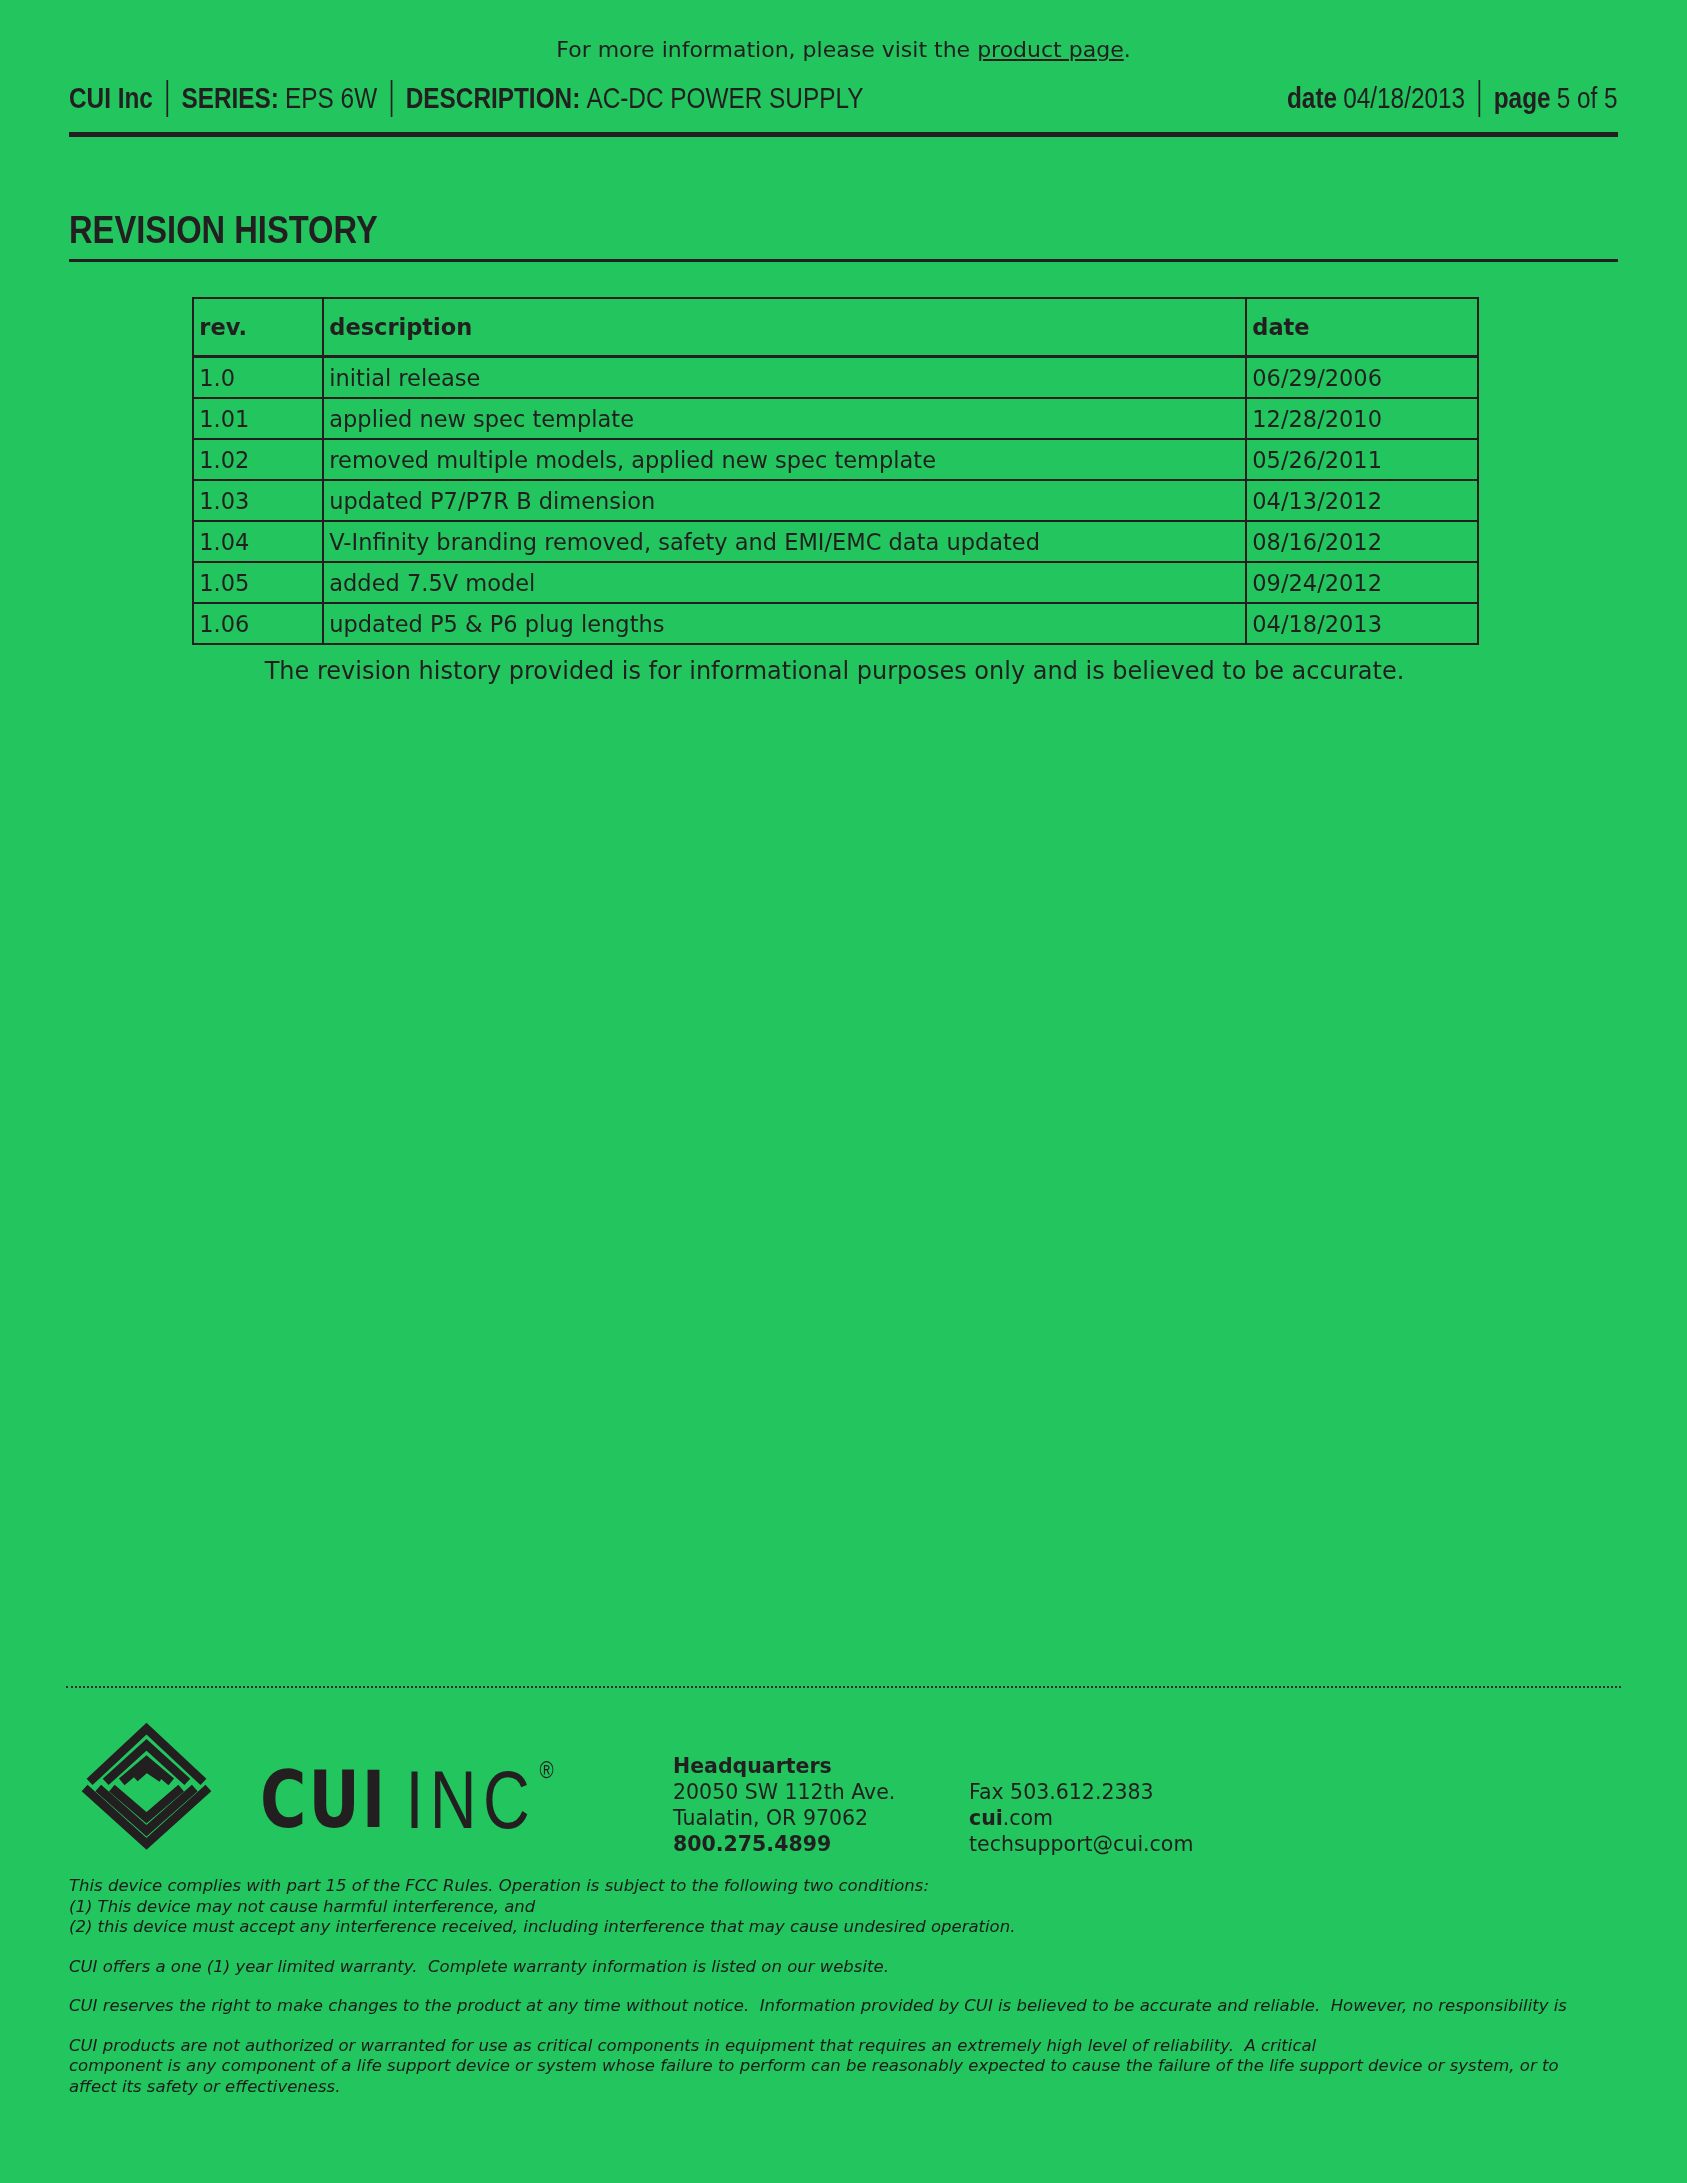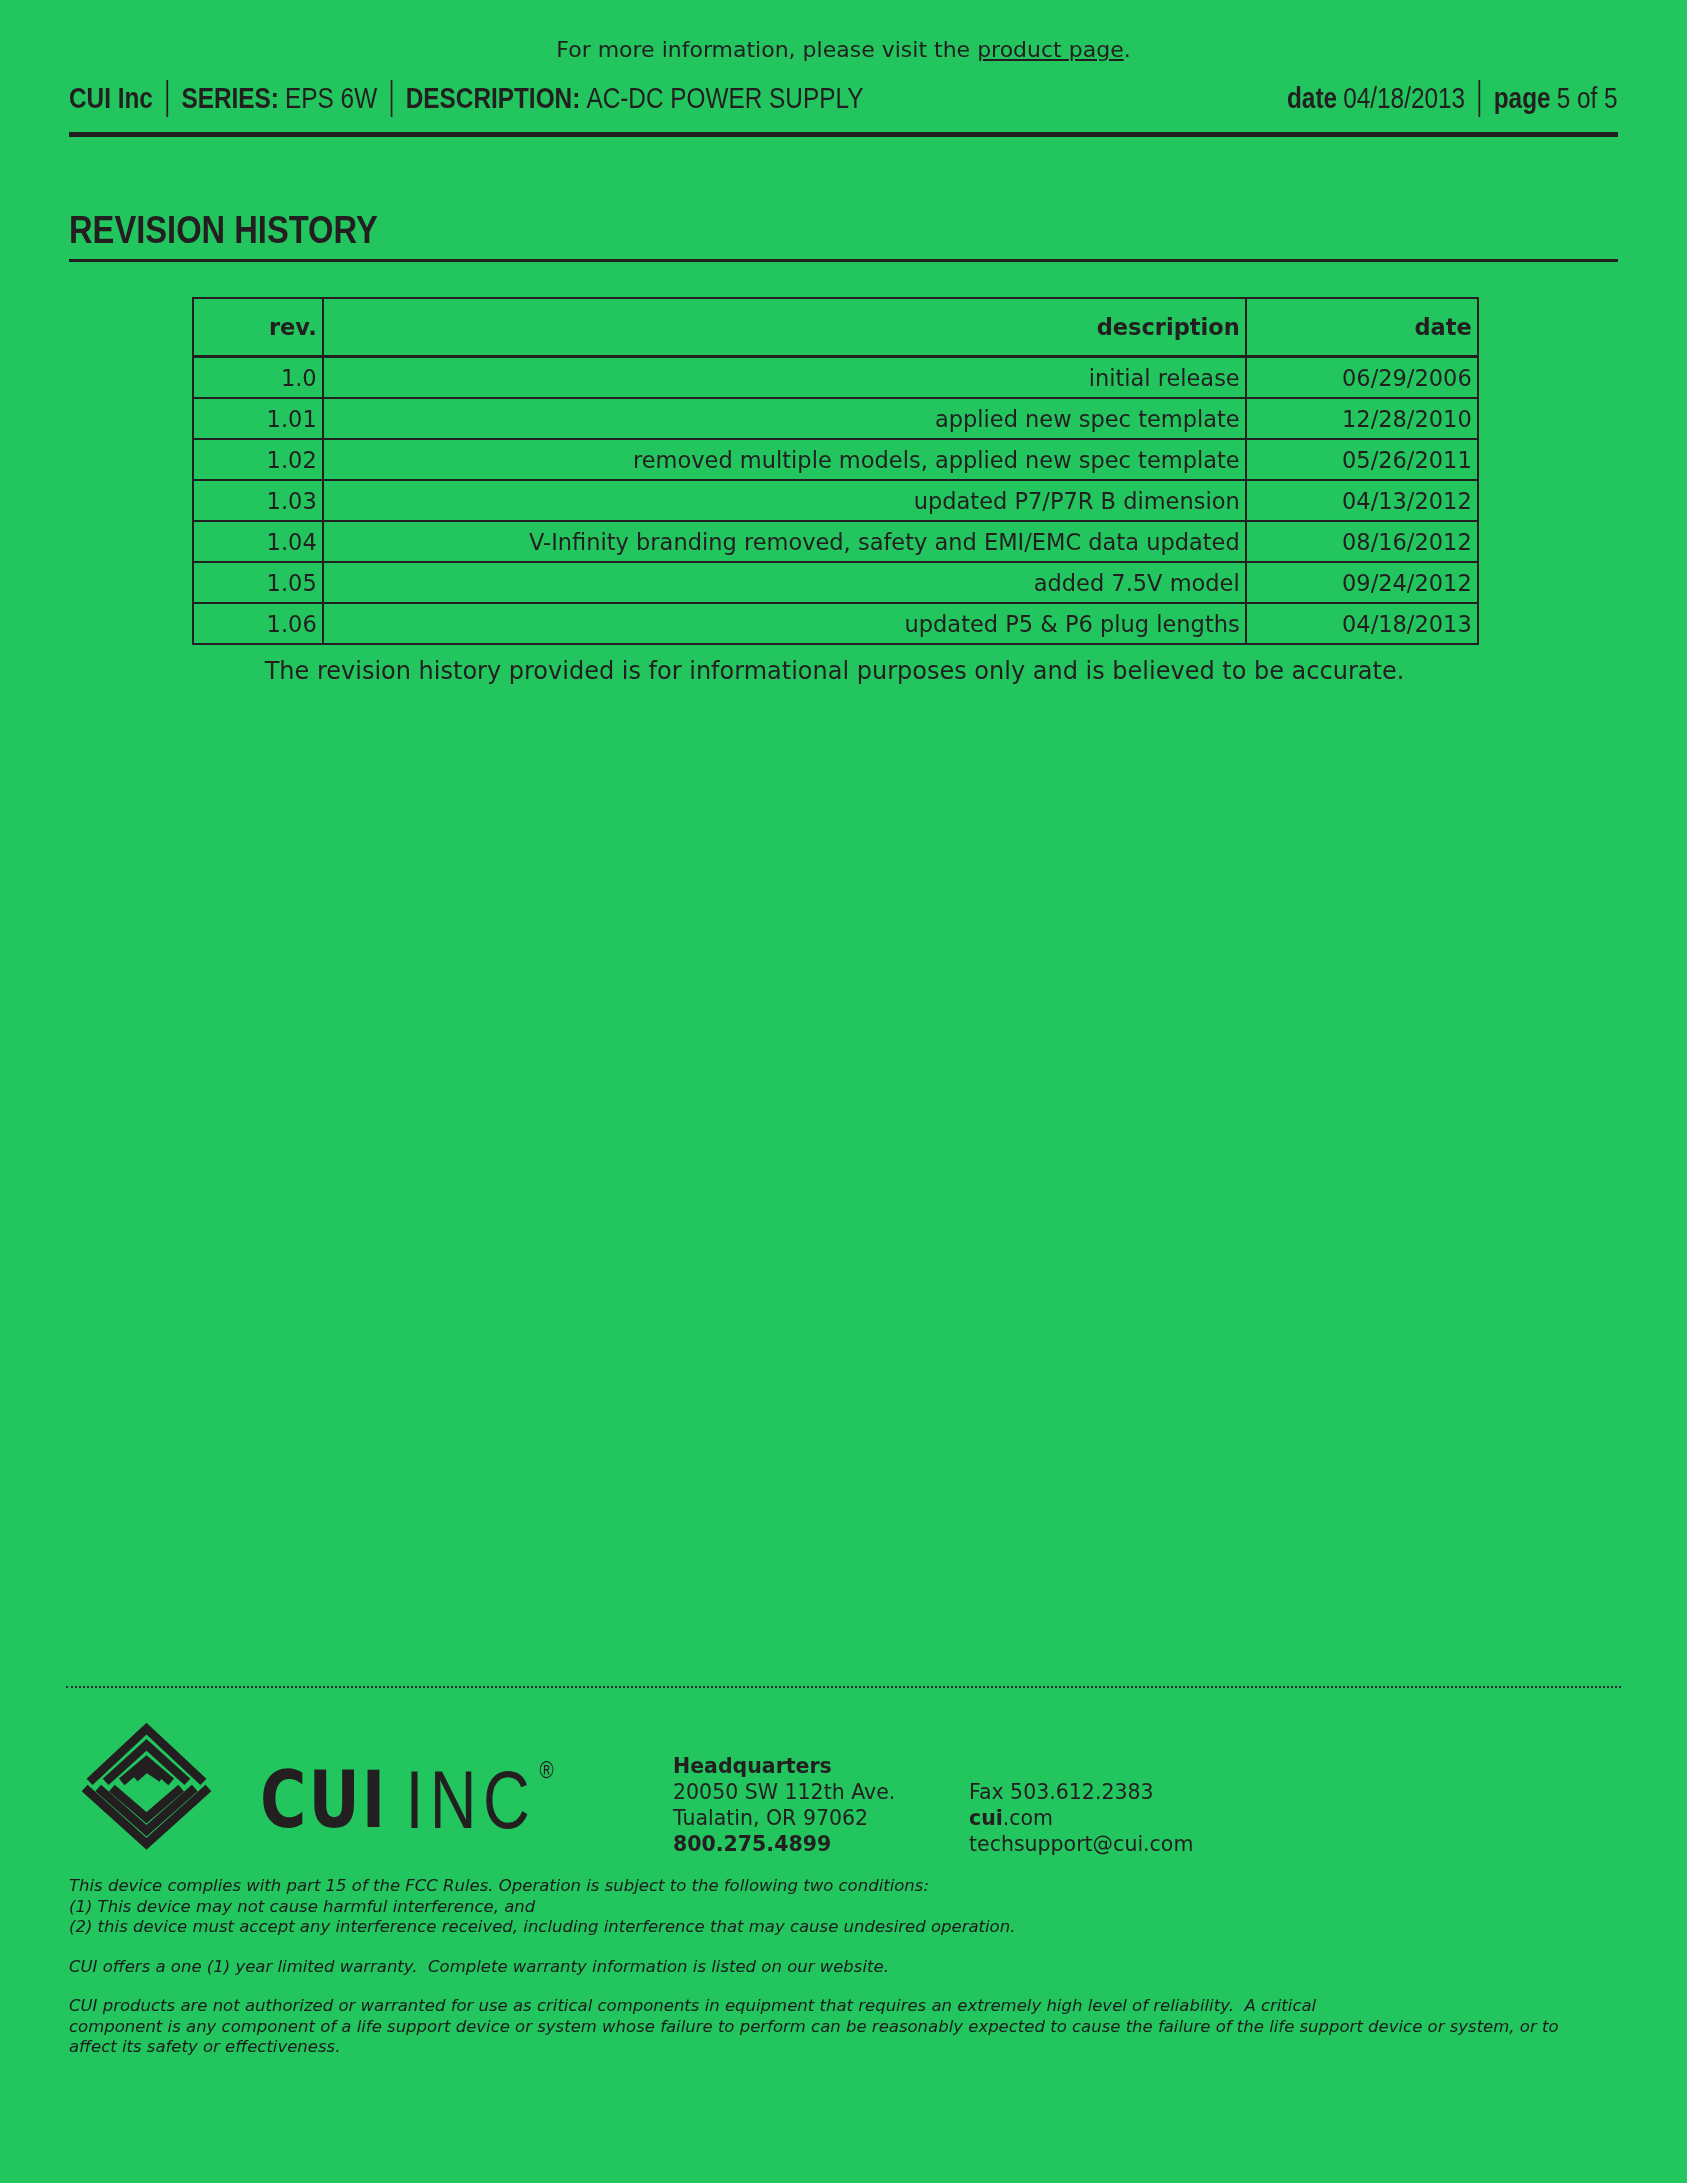--- a/index.html
+++ b/index.html
@@ -37,21 +37,21 @@
 
   
   .table-wrap { position:absolute; top:297px; left:192px; width:1285px; }
   table.rev-table {
     border-collapse:collapse; width:100%; table-layout:fixed;
     font-size:22.5px; color:#231f20;
   }
   .rev-table col.c-rev  { width:130px; }
   .rev-table col.c-desc { width:923px; }
   .rev-table col.c-date { width:232px; }
-  .rev-table th, .rev-table td { border:2px solid #231f20; text-align:right; vertical-align:middle; padding:0 5.3px; overflow:hidden; }
+  .rev-table th, .rev-table td { border:2px solid #231f20; text-align:left; vertical-align:middle; padding:0 5.3px; overflow:hidden; }
   .rev-table thead th { height:56px; font-weight:bold; border-bottom-width:3.3px; }
   .rev-table tbody td { height:39px; }
   .table-note { margin-top:12px; text-align:center; font-size:24px; }
 
   
   .dotted-rule { position:absolute; top:1686px; left:66px; right:66px; height:0; border-top:2.6px dotted #2e2e2e; }
 
   
   .logo-block { position:absolute; top:1720px; left:63px; display:flex; align-items:center; }
   .logo-mark { width:167px; height:130px; flex:0 0 auto; }
@@ -199,20 +199,21 @@
   <div class="legal">
       <div class="legal-para">
         <div class="legal-line">This device complies with part 15 of the FCC Rules. Operation is subject to the following two conditions:</div>
         <div class="legal-line">(1) This device may not cause harmful interference, and</div>
         <div class="legal-line">(2) this device must accept any interference received, including interference that may cause undesired operation.</div>
       </div>
       <div class="legal-para">
         <div class="legal-line">CUI offers a one (1) year limited warranty.  Complete warranty information is listed on our website.</div>
       </div>
       <div class="legal-para">
+        <div class="legal-line">CUI reserves the right to make changes to the product at any time without notice.  Information provided by CUI is believed to be accurate and reliable.  However, no responsibility is</div>
       </div>
       <div class="legal-para">
         <div class="legal-line">CUI products are not authorized or warranted for use as critical components in equipment that requires an extremely high level of reliability.  A critical</div>
         <div class="legal-line">component is any component of a life support device or system whose failure to perform can be reasonably expected to cause the failure of the life support device or system, or to</div>
         <div class="legal-line">affect its safety or effectiveness.</div>
       </div>
     </div>
 
 </div>
 

